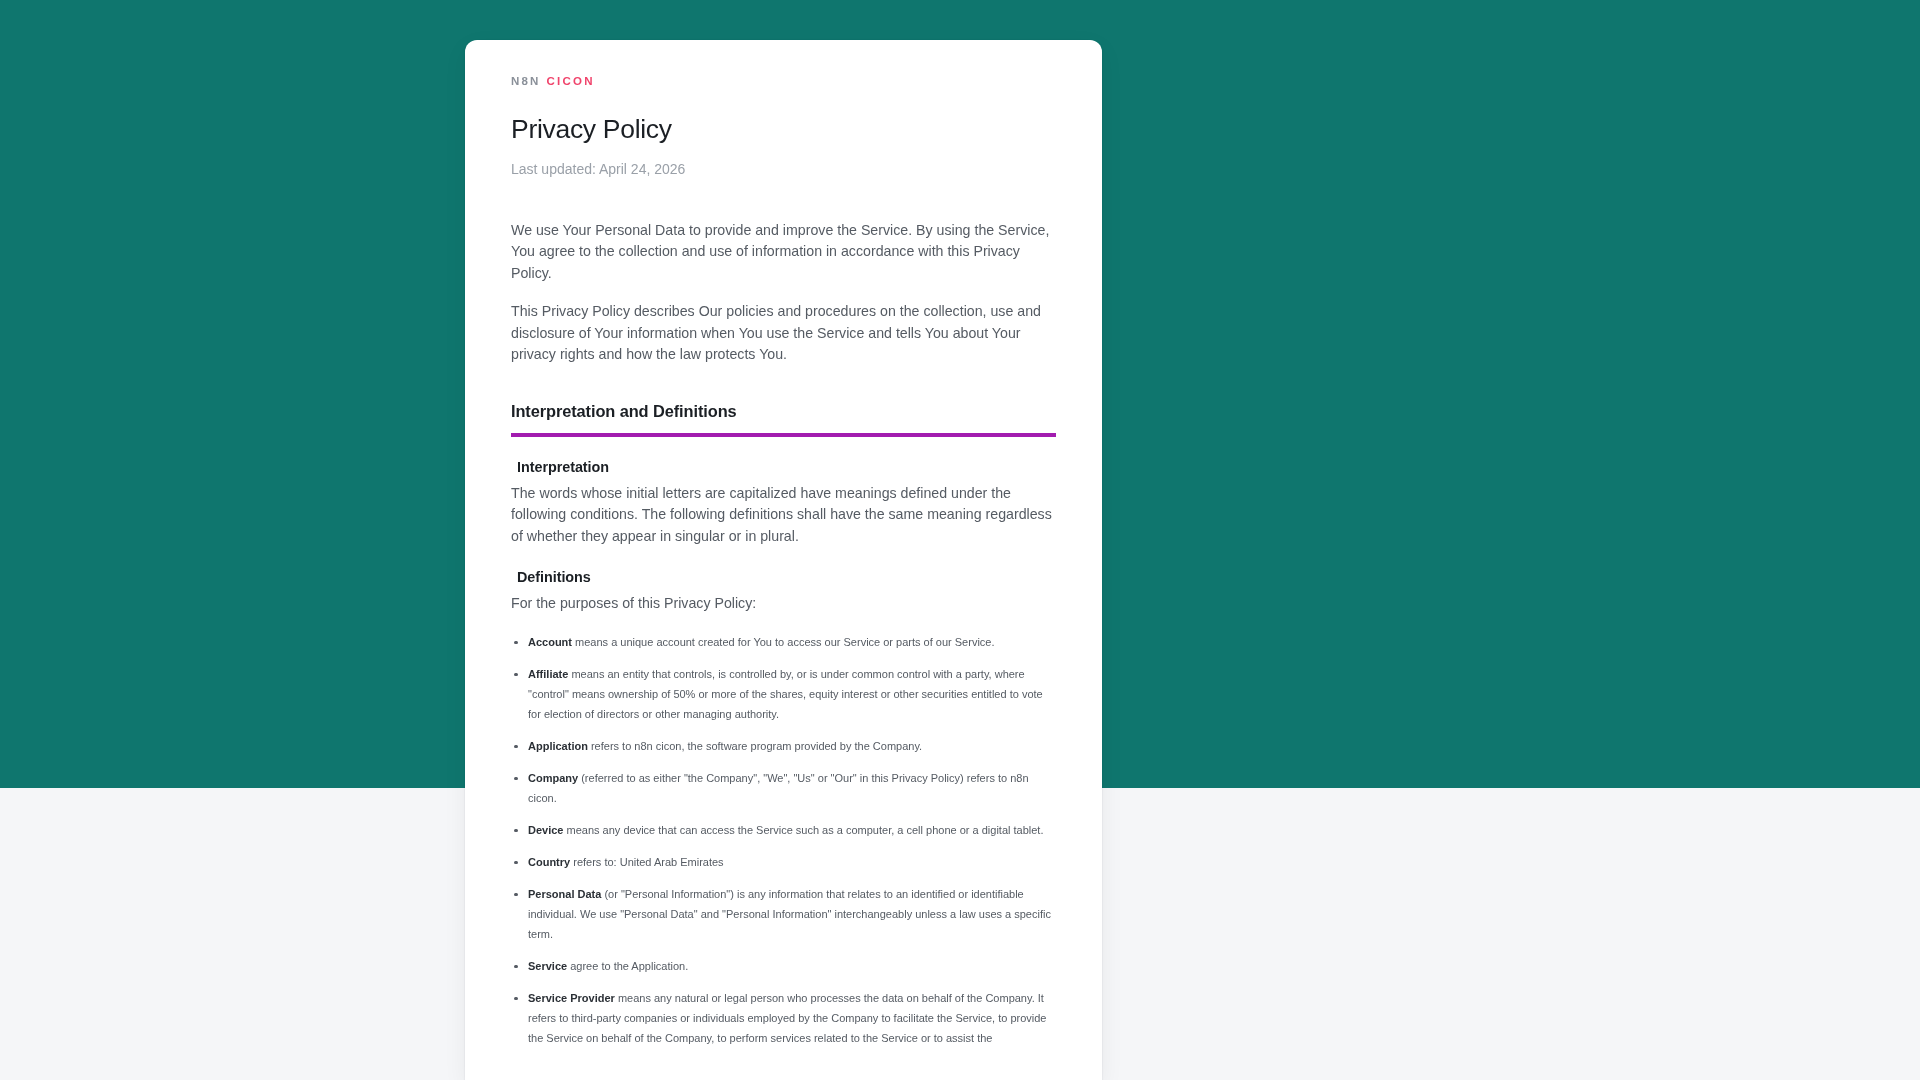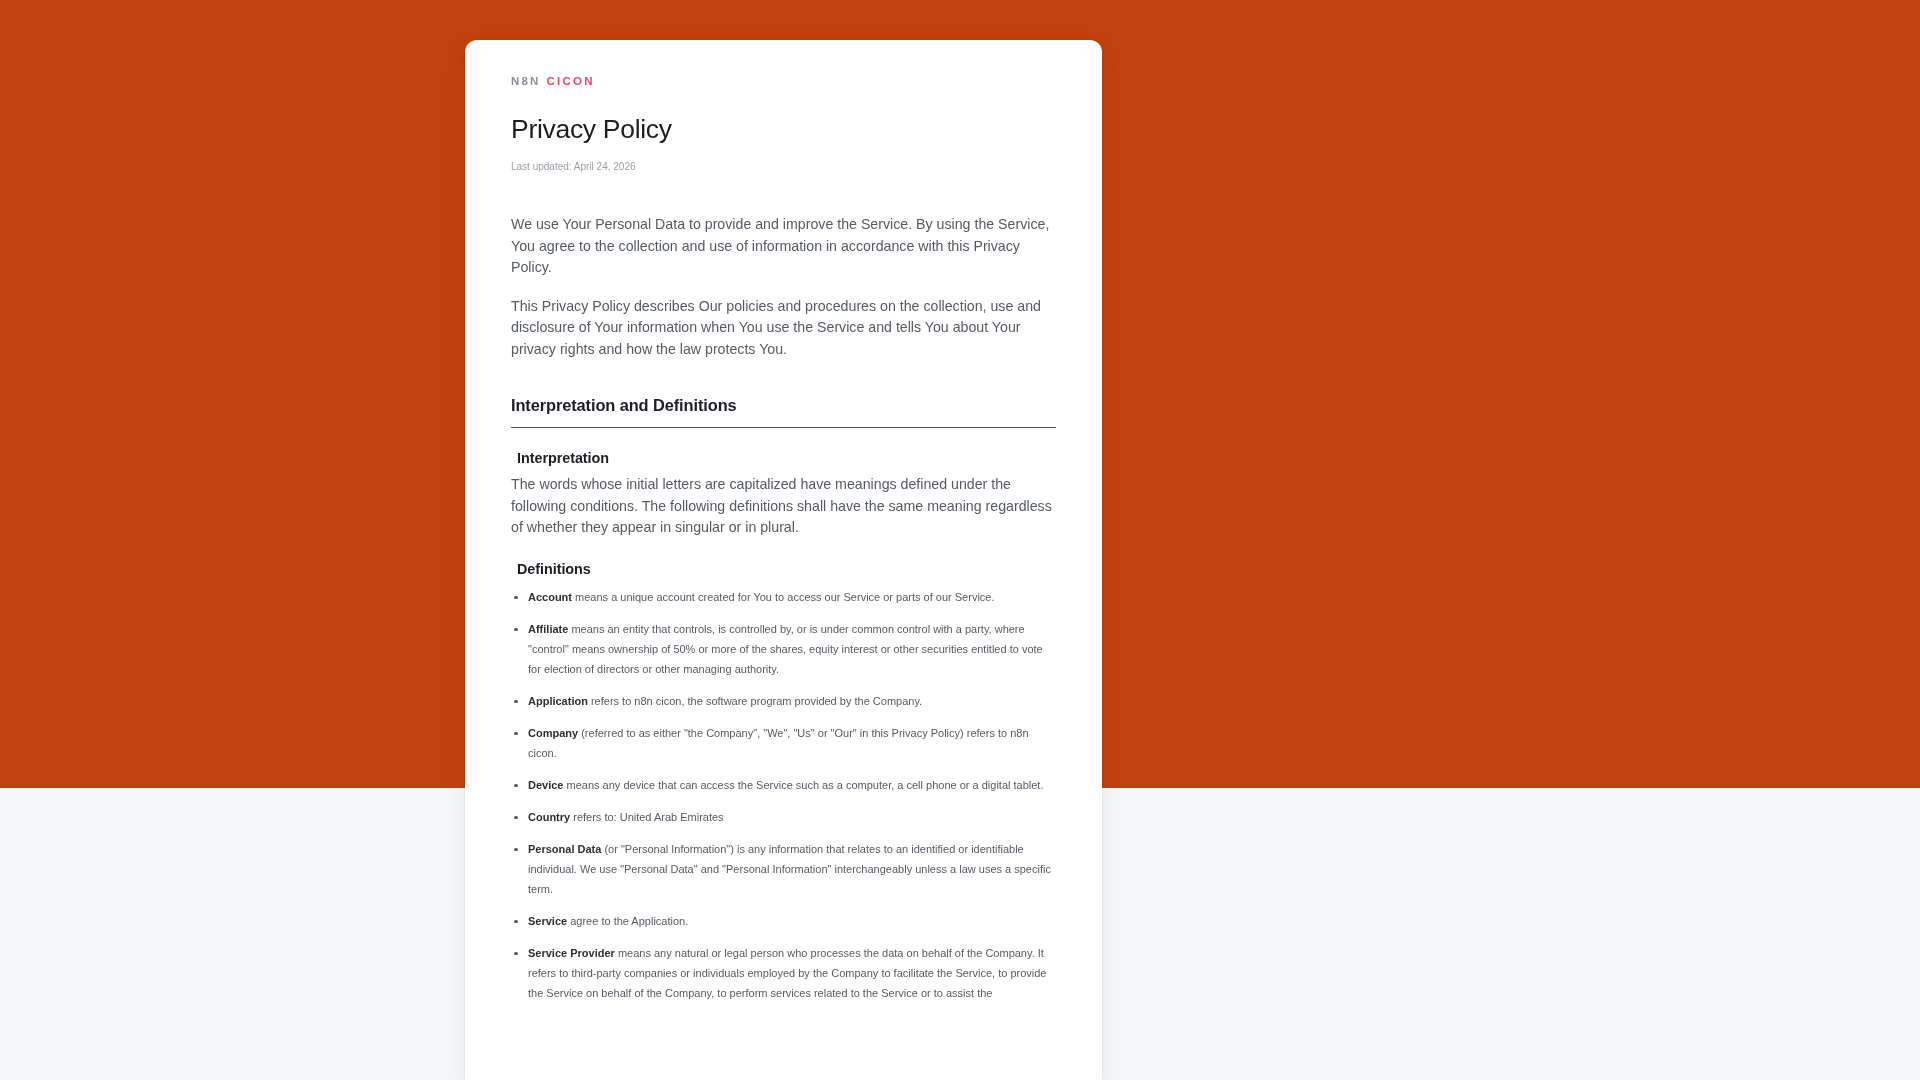--- a/index.html
+++ b/index.html
@@ -14,21 +14,21 @@
   }
   body {
     font-family: "Liberation Sans", "DejaVu Sans", sans-serif;
     -webkit-font-smoothing: antialiased;
   }
 
   .page {
     position: relative;
     width: 1920px;
     height: 788px;
-    background: #c2410c;
+    background: #0f766e;
     display: flex;
     justify-content: center;
   }
 
   .card {
     position: absolute;
     top: 40px;
     left: 465px;
     width: 637px;
     min-height: 1040px;
@@ -56,41 +56,41 @@
   
   h1.doc-title {
     font-size: 26.5px;
     font-weight: 400;
     color: #1b1f24;
     letter-spacing: -0.3px;
     margin: 0 0 15px 0;
     line-height: 1.2;
   }
   .updated {
-    font-size: 10px;
+    font-size: 14px;
     color: #9aa0a8;
     margin: 0 0 40px 0;
     line-height: 1.4;
   }
 
   
   p.body {
     font-size: 14.2px;
     line-height: 21.5px;
     color: #555b63;
     margin: 0 0 17px 0;
   }
 
   h2.section {
     font-size: 16.4px;
     font-weight: 700;
     color: #1b1f24;
     margin: 36px 0 0 0;
     padding: 0 0 12px 0;
-    border-bottom: 1px solid #a21caf;
+    border-bottom: 4px solid #a21caf;
     letter-spacing: -0.1px;
   }
 
   h3.subsection {
     font-size: 14.4px;
     font-weight: 700;
     color: #1b1f24;
     margin: 22px 0 8px 6px;
     letter-spacing: -0.05px;
   }
@@ -138,20 +138,21 @@
 
     <p class="body">We use Your Personal Data to provide and improve the Service. By using the Service, You agree to the collection and use of information in accordance with this Privacy Policy.</p>
     <p class="body">This Privacy Policy describes Our policies and procedures on the collection, use and disclosure of Your information when You use the Service and tells You about Your privacy rights and how the law protects You.</p>
 
     <h2 class="section">Interpretation and Definitions</h2>
 
     <h3 class="subsection">Interpretation</h3>
     <p class="body">The words whose initial letters are capitalized have meanings defined under the following conditions. The following definitions shall have the same meaning regardless of whether they appear in singular or in plural.</p>
 
     <h3 class="subsection">Definitions</h3>
+    <p class="body">For the purposes of this Privacy Policy:</p>
 
     <ul class="defs" id="definitions-list">
         <li><b>Account</b><span> means a unique account created for You to access our Service or parts of our Service.</span></li>
         <li><b>Affiliate</b><span> means an entity that controls, is controlled by, or is under common control with a party, where "control" means ownership of 50% or more of the shares, equity interest or other securities entitled to vote for election of directors or other managing authority.</span></li>
         <li><b>Application</b><span> refers to n8n cicon, the software program provided by the Company.</span></li>
         <li><b>Company</b><span> (referred to as either "the Company", "We", "Us" or "Our" in this Privacy Policy) refers to n8n cicon.</span></li>
         <li><b>Device</b><span> means any device that can access the Service such as a computer, a cell phone or a digital tablet.</span></li>
         <li><b>Country</b><span> refers to: United Arab Emirates</span></li>
         <li><b>Personal Data</b><span> (or "Personal Information") is any information that relates to an identified or identifiable individual. We use "Personal Data" and "Personal Information" interchangeably unless a law uses a specific term.</span></li>
         <li><b>Service</b><span> agree to the Application.</span></li>

